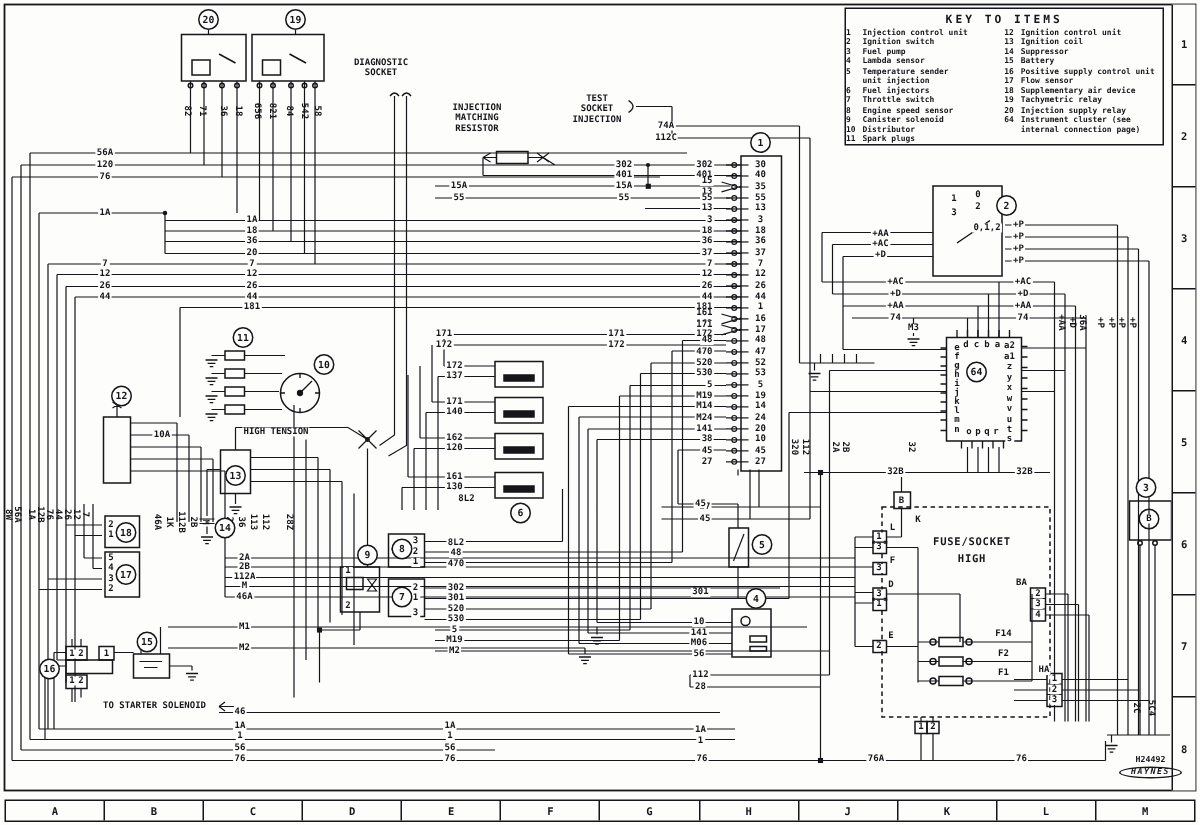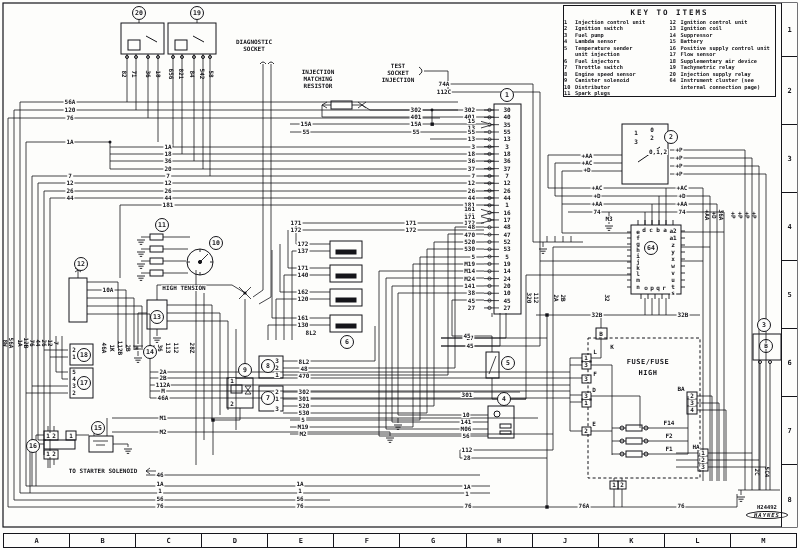--- a/index.html
+++ b/index.html
@@ -607,21 +607,21 @@
       <span class="lb" style="left: 673px; top: 259px;">x</span>
       <span class="lb" style="left: 673px; top: 266px;">w</span>
       <span class="lb" style="left: 673px; top: 273px;">v</span>
       <span class="lb" style="left: 673px; top: 280px;">u</span>
       <span class="lb" style="left: 673px; top: 287px;">t</span>
       <span class="lb" style="left: 673px; top: 293px;">s</span>
       <span class="lb" style="left: 646px; top: 288px;">o</span>
       <span class="lb" style="left: 652px; top: 288px;">p</span>
       <span class="lb" style="left: 658px; top: 288px;">q</span>
       <span class="lb" style="left: 664px; top: 288px;">r</span>
-      <span class="lb big" style="left: 648px; top: 362px;">FUSE/FUSE</span>
+      <span class="lb big" style="left: 648px; top: 362px;">FUSE/SOCKET</span>
       <span class="lb big" style="left: 648px; top: 373px;">HIGH</span>
       <span class="lb" style="left: 601px; top: 334px;">B</span>
       <span class="lb" style="left: 612px; top: 347px;">K</span>
       <span class="lb" style="left: 595px; top: 352px;">L</span>
       <span class="lb" style="left: 586px; top: 358px;">1</span>
       <span class="lb" style="left: 586px; top: 365px;">3</span>
       <span class="lb" style="left: 595px; top: 374px;">F</span>
       <span class="lb" style="left: 586px; top: 379px;">3</span>
       <span class="lb" style="left: 594px; top: 390px;">D</span>
       <span class="lb" style="left: 586px; top: 396px;">3</span>

